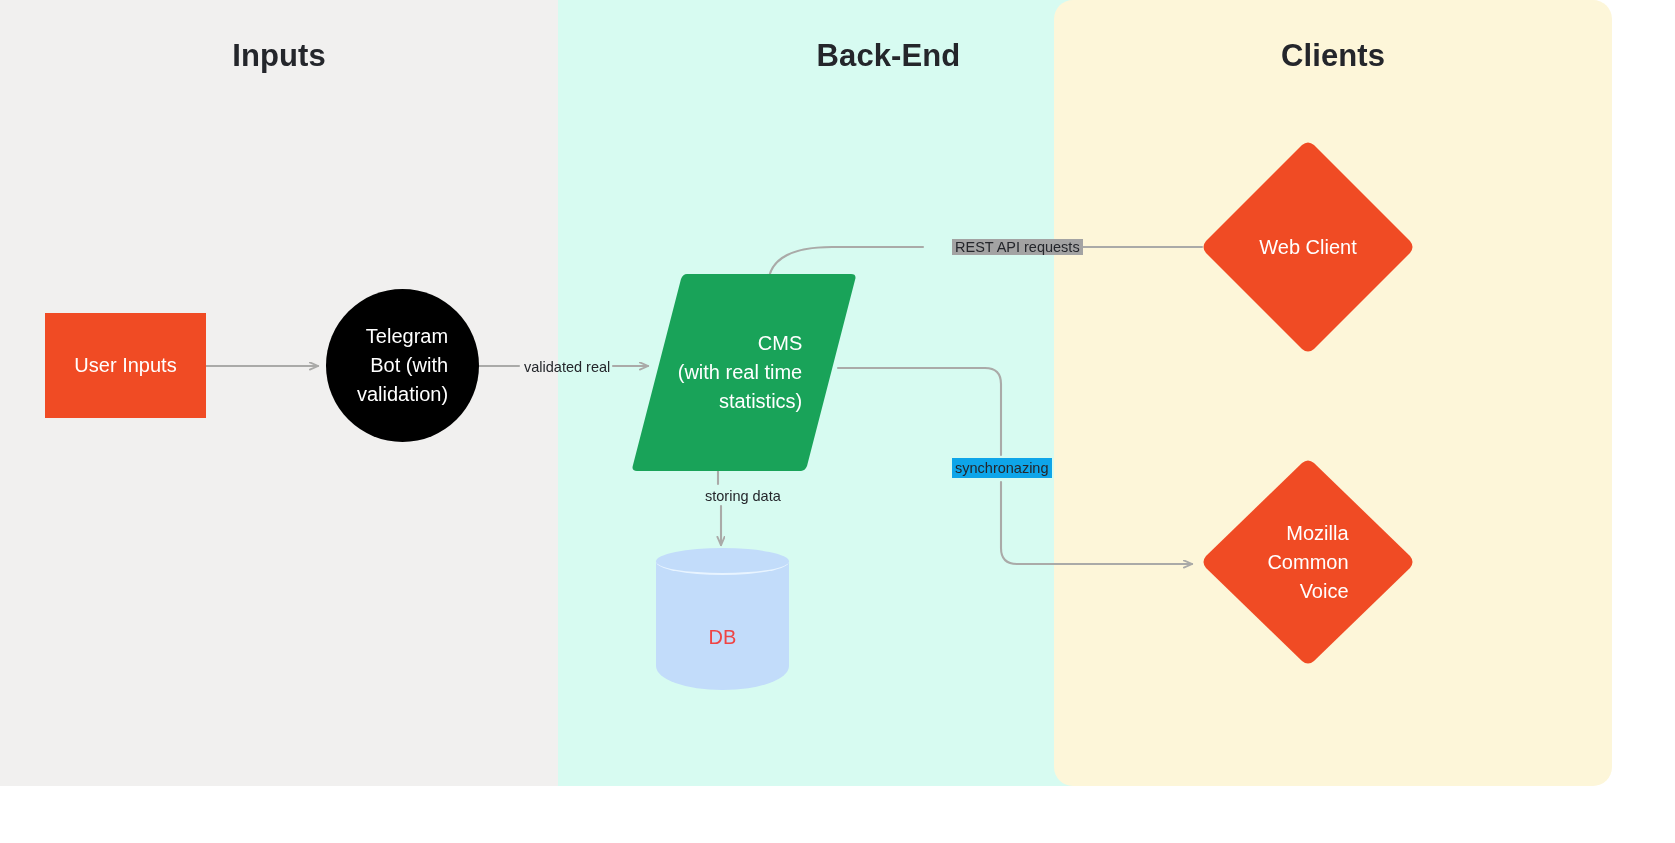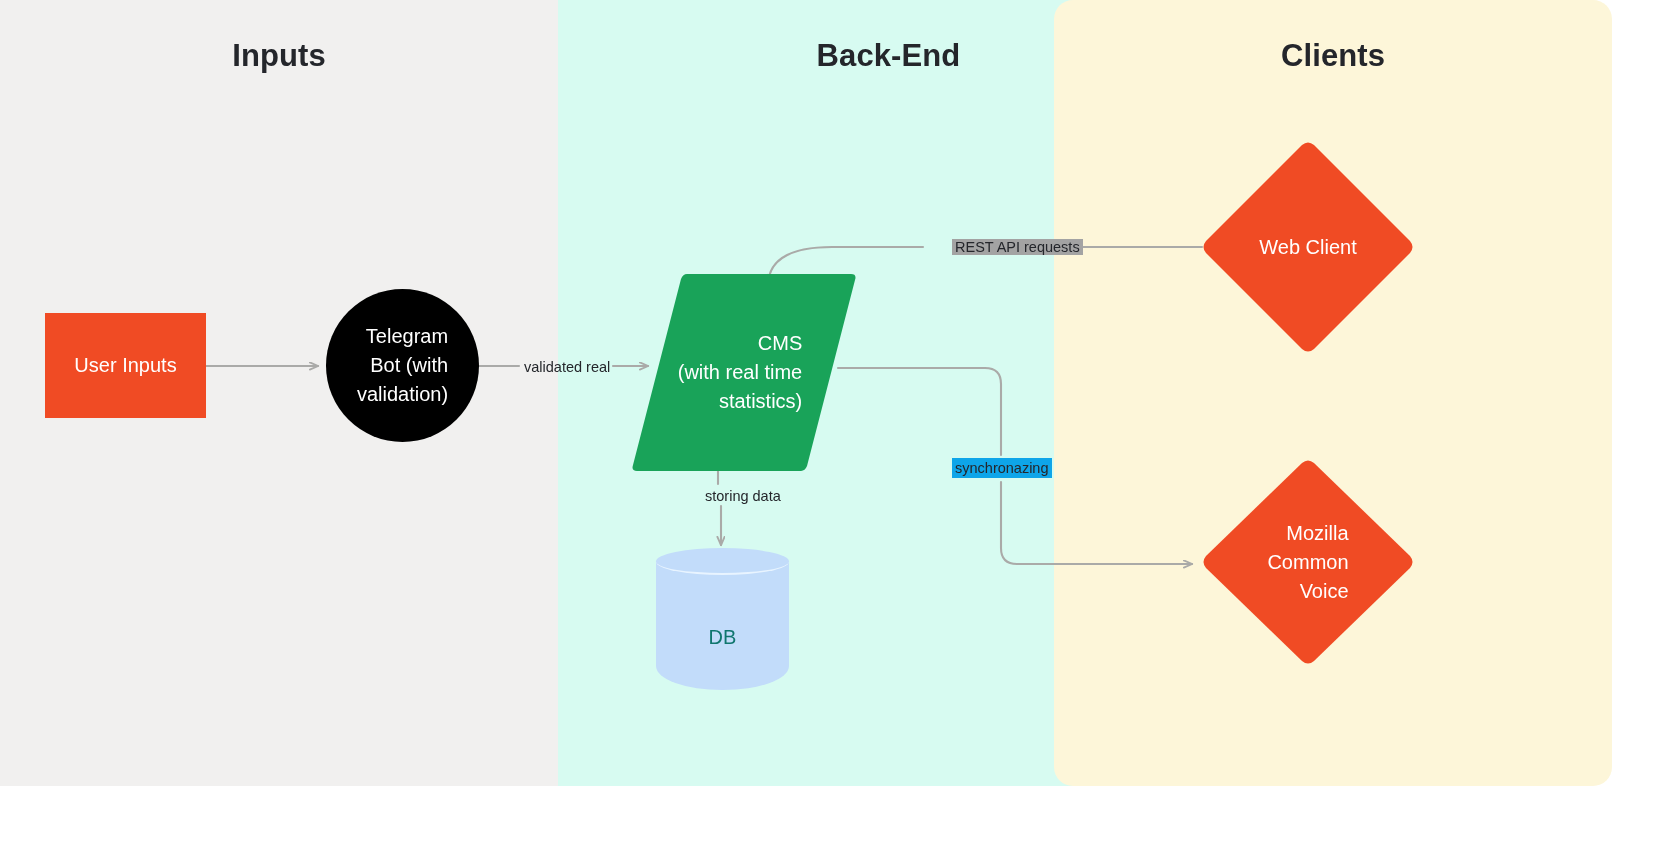--- a/index.html
+++ b/index.html
@@ -128,21 +128,21 @@
     width: 133px;
     height: 27px;
     background: #c2dcfa;
     border-radius: 50%;
     border-bottom: 2px solid #e8f4ff;
     box-sizing: border-box;
   }
   .cyl-db .node-label {
     position: relative;
     z-index: 3;
-    color: #0f766e;
+    color: #ef4444;
     margin-top: 36px;
   }
 
   
   .diamond {
     position: absolute;
   }
   .diamond-shape {
     position: absolute;
     left: 0; top: 0;

